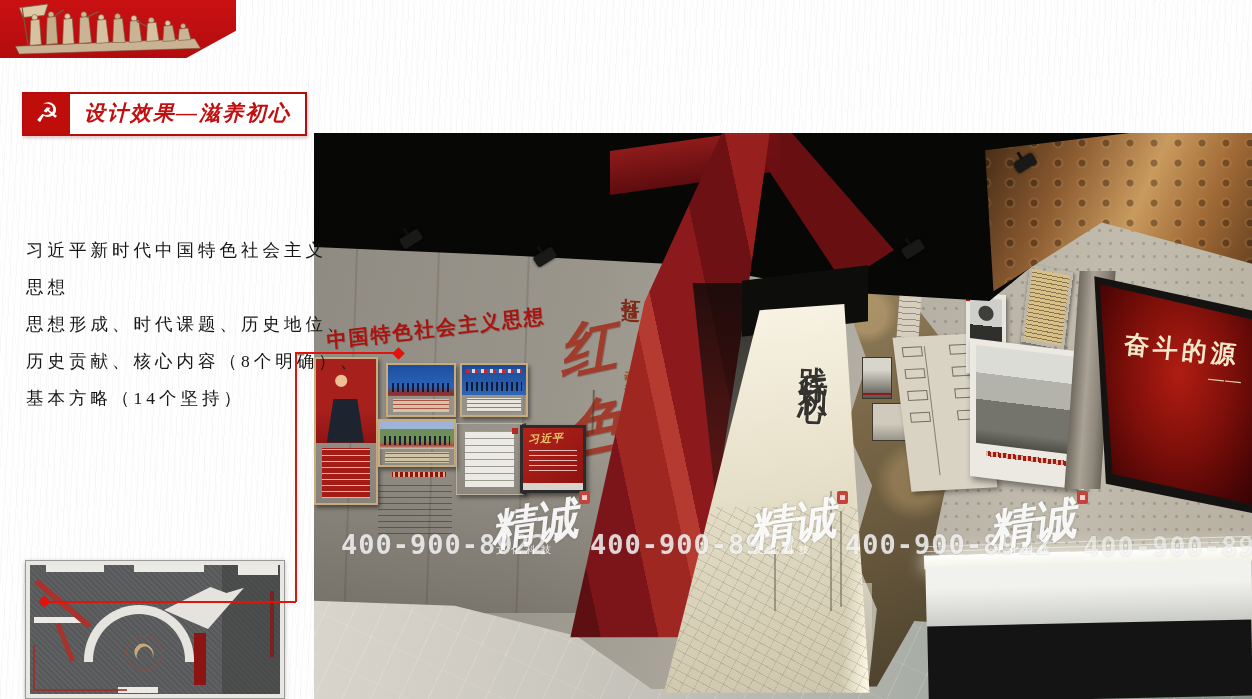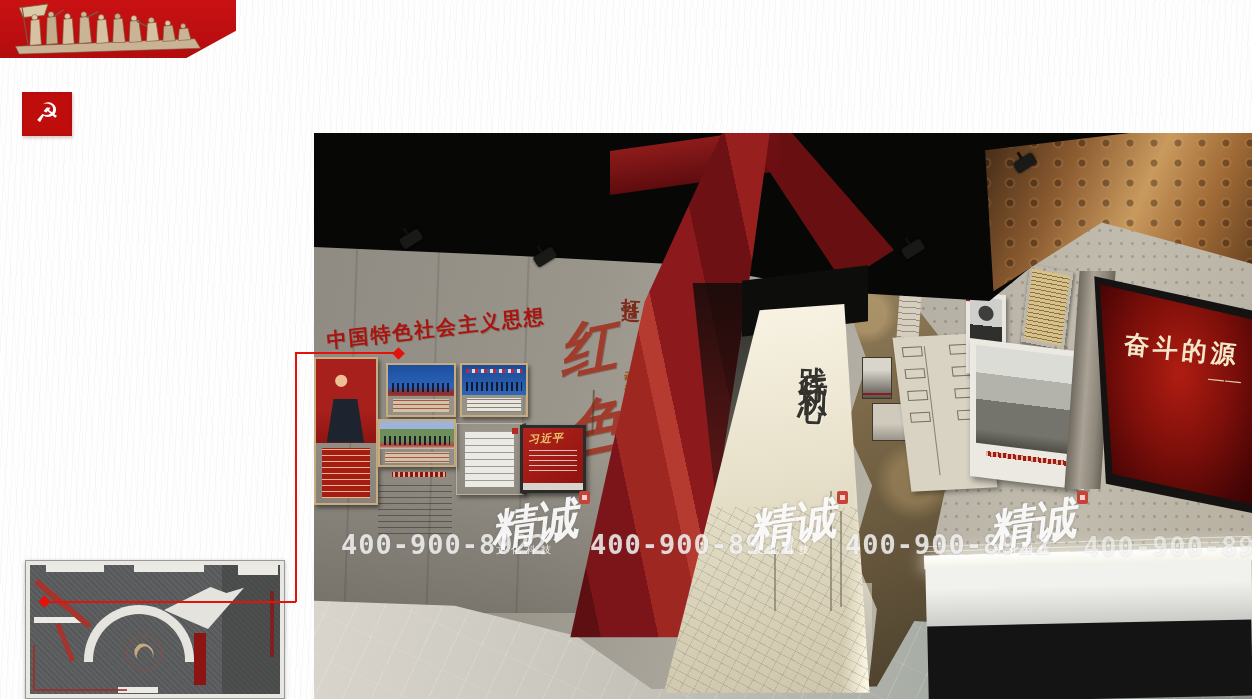--- a/index.html
+++ b/index.html
@@ -432,22 +432,30 @@
         <circle cx="180" cy="25" r="2.6" fill="#cdb694"></circle>
           <path d="M176,28 L185,27 L188,39 L175,40 Z" fill="#c9b596"></path>
       </g>
     </svg>
   </div>
 
   <div class="title-box">
     <div class="emblem-cell">
       <span class="emblem-glyph">☭</span>
     </div>
+    <div class="title-text">设计效果—滋养初心</div>
   </div>
 
+  <div class="desc">
+    <div>习近平新时代中国特色社会主义</div>
+    <div>思想</div>
+    <div>思想形成、时代课题、历史地位、</div>
+    <div>历史贡献、核心内容（8个明确）、</div>
+    <div>基本方略（14个坚持）</div>
+  </div>
 
   <div class="abs cl cl-h1"></div>
   <div class="abs cl cl-v"></div>
   <div class="abs cl cl-h2"></div>
   <div class="abs diamond d-a"></div>
   <div class="abs diamond d-b"></div>
 
   <div class="floorplan">
     <div class="fp-floor"></div>
     <div class="fp-dark-right"></div>

